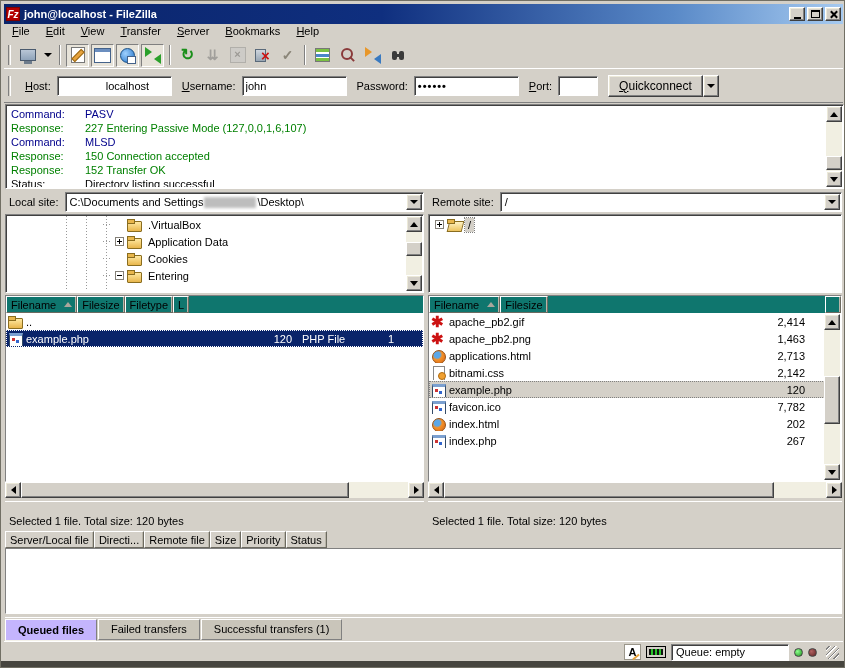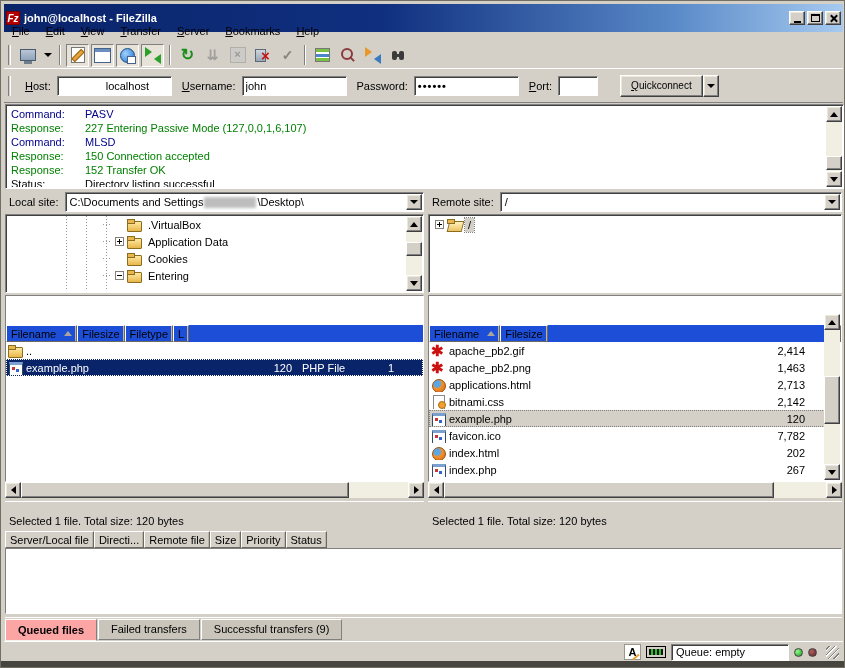--- a/index.html
+++ b/index.html
@@ -7,21 +7,21 @@
   #screen { position:relative; width:845px; height:668px; background:#D4D0C8; overflow:hidden;
             border:1px solid #716F64; }
   .fl { display:inline-block; }
   .fl::first-letter { text-decoration:underline; }
 
   
   .sunken { border:1px solid; border-color:#808080 #fff #fff #808080; box-shadow:inset 1px 1px 0 #404040; background:#fff; }
   .raised { border:1px solid; border-color:#fff #404040 #404040 #fff; box-shadow:inset -1px -1px 0 #808080, inset 1px 1px 0 #ECE9D8; background:#D4D0C8; }
 
   
-  #titlebar { position:absolute; left:3px; top:3px; width:839px; height:28px;
+  #titlebar { position:absolute; left:3px; top:3px; width:839px; height:20px;
     background:linear-gradient(90deg,#0A246A 0%,#0F2F7F 45%,#5A8AC8 80%,#A6CAF0 100%);
     display:flex; align-items:center; padding:0 2px; }
   .app-icon { width:14px; height:14px; background:#B40000; color:#fff; font-weight:bold; font-style:italic;
     font-size:10px; text-align:center; line-height:14px; border:1px solid #7d0000; margin-right:4px; }
   .win-title { color:#fff; font-weight:bold; flex:1; }
   .winbtn { width:16px; height:14px; margin-left:2px; display:flex; align-items:center; justify-content:center; position:relative; }
   .glyph-min { width:7px; height:2px; background:#000; margin-top:7px; }
   .glyph-max { width:9px; height:8px; border:1px solid #000; border-top:2px solid #000; }
   .glyph-x { position:relative; width:9px; height:9px; }
   .glyph-x::before,.glyph-x::after { content:""; position:absolute; left:4px; top:0; width:2px; height:9px; background:#000; }
@@ -65,21 +65,21 @@
   .tb[data-type="sync"]::before { content:""; border:5px solid transparent; border-left:7px solid #e8972a; margin-right:-4px; margin-top:-7px; }
   .tb[data-type="sync"]::after { content:""; border:5px solid transparent; border-right:7px solid #3a7ac0; margin-left:-4px; margin-top:7px; }
   .tb[data-type="find"]::before { content:""; width:5px; height:9px; background:#3a3a3a; border-radius:2px; box-shadow:7px 0 0 #3a3a3a; margin-right:7px; }
   .tb[data-type="find"]::after { content:""; position:absolute; width:5px; height:3px; background:#3a3a3a; top:10px; }
 
   
   #quickbar { position:absolute; left:3px; top:68px; width:839px; height:34px; display:flex; align-items:center;
     border-bottom:1px solid #808080; }
   .qc-label { margin:0 6px 0 10px; }
   .qc-input { height:20px; padding:2px 3px; font-size:11px; font-family:"Liberation Sans",sans-serif; }
-  .qc-btn { height:22px; padding:2px 10px; margin-left:22px; font-size:10px; font-family:"Liberation Sans",sans-serif; font-weight:normal; }
+  .qc-btn { height:22px; padding:2px 10px; margin-left:10px; font-size:12px; font-family:"Liberation Sans",sans-serif; font-weight:normal; }
   .qc-drop { width:16px; height:22px; display:inline-flex; align-items:center; justify-content:center; }
   .qc-drop::before { content:""; border:4px solid transparent; border-top:4px solid #000; margin-top:4px; }
 
   
   #logpane { position:absolute; left:4px; top:103px; width:839px; height:85px; }
   #loglines { position:absolute; inset:1px 17px 1px 1px; padding:1px 0 0 4px; overflow:hidden; background:#fff; }
   .log-line { display:flex; height:14px; line-height:14px; white-space:nowrap; }
   .log-label { width:74px; flex:none; }
   .log-line[data-kind="command"] { color:#00008B; }
   .log-line[data-kind="response"] { color:#008000; }
@@ -117,21 +117,21 @@
   .exp { width:9px; height:9px; background:#fff; border:1px solid #848078; position:relative; flex:none; }
   .exp::before { content:""; position:absolute; left:1px; top:3px; width:5px; height:1px; background:#000; }
   .exp[data-exp="plus"]::after { content:""; position:absolute; left:3px; top:1px; width:1px; height:5px; background:#000; }
   .exp[data-exp="none"] { visibility:hidden; }
   .tree-lbl { padding:1px 3px; }
   .tree-row[data-selected="true"] .tree-lbl { background:#D4D0C8; outline:1px dotted #808080; }
 
   
   .listwrap { position:absolute; left:0; top:104px; right:0; height:187px; background:#fff;
     border:1px solid; border-color:#808080 #fff #fff #808080; }
-  .listhdr { display:flex; height:17px; background:#1d4ed8;margin-top:29px; }
+  .listhdr { display:flex; height:17px; background:#0f766e; }
   .hcell { display:flex; align-items:center; padding:0 4px; border:1px solid; border-color:#fff #6c6a60 #6c6a60 #fff; box-shadow:inset -1px 0 0 #b8b4a8; overflow:hidden; white-space:nowrap; }
   .hcell[data-sorted="asc"]::after { content:""; border-left:4px solid transparent; border-right:4px solid transparent; border-bottom:5px solid #aaa69c; margin-left:8px; }
   .listbody { position:relative; }
   .frow { display:flex; align-items:center; height:17px; white-space:nowrap; }
   .frow[data-selected="true"].active-sel { background:#0A246A; color:#fff; outline:1px dotted #fff; outline-offset:-1px; }
   .frow[data-selected="true"].inactive-sel { background:#D4D0C8; outline:1px dotted #808080; outline-offset:-1px; }
   .cell { overflow:hidden; }
   .c-name { display:flex; align-items:center; gap:3px; padding-left:2px; }
   .c-lname { flex:0 0 210px; } .c-lsize { flex:0 0 82px; text-align:right; padding-right:6px; }
   .c-ltype { flex:0 0 90px; padding-left:4px; } .c-lmod { flex:1; }
@@ -155,21 +155,21 @@
   .pane-hsb { position:absolute; left:0; right:0; top:291px; height:16px; background:#F1EFE2; }
 
   
   #queuehdr { position:absolute; left:4px; top:530px; width:837px; height:17px; display:flex; background:#D4D0C8; }
   #queuebody { position:absolute; left:4px; top:547px; width:837px; height:66px; background:#fff;
     border:1px solid; border-color:#808080 #fff #fff #808080; }
 
   
   #tabs { position:absolute; left:4px; top:616px; width:837px; height:22px; border-top:1px solid #fff; display:flex; align-items:flex-start; padding-top:1px; }
   .tab { padding:3px 12px 4px; background:#C9C5BA; border:1px solid; border-color:#fff #808080 #808080 #fff; margin-right:1px; }
-  .tab[data-active="true"] { background:#fca5a5; font-weight:bold; border-bottom-color:#F4F2EA; padding-top:4px; }
+  .tab[data-active="true"] { background:#c4b5fd; font-weight:bold; border-bottom-color:#F4F2EA; padding-top:4px; }
 
   
   #statusbar { position:absolute; left:3px; top:640px; width:839px; height:21px; border-top:1px solid #fff;
     display:flex; align-items:center; justify-content:flex-end; gap:5px; padding-right:4px; }
   .tt-box { width:17px; height:16px; background:#fff; border:1px solid #9a968a; font-weight:bold; text-align:center; line-height:15px; position:relative; }
   .tt-box::after { content:""; position:absolute; right:0; bottom:1px; width:8px; height:2px; background:#E8A33D; transform:rotate(-40deg); }
   .speed-badge { width:20px; height:12px; background:#111; border:1px solid #000; padding:2px 2px;
     background-image:repeating-linear-gradient(90deg,#29c229 0 2px,#111 2px 4px); background-clip:content-box; }
   .queue-panel { width:118px; height:17px; line-height:15px; padding-left:4px; font-size:11px; }
   .led { width:9px; height:9px; border-radius:50%; border:1px solid #444; }
@@ -523,21 +523,21 @@
       <span class="hcell qcell">Size</span>
       <span class="hcell qcell">Priority</span>
       <span class="hcell qcell">Status</span>
     </div>
   <div id="queuebody"></div>
 
   <div id="tabs">
 
   <span class="tab" data-active="true">Queued files</span>
       <span class="tab" data-active="false">Failed transfers</span>
-      <span class="tab" data-active="false">Successful transfers (9)</span>
+      <span class="tab" data-active="false">Successful transfers (1)</span>
     </div>
 
   <div id="statusbar">
     <span class="tt-box">A</span>
     <span class="speed-badge"></span>
     <span class="queue-panel sunken">Queue: empty</span>
     <span class="led led-green"></span>
     <span class="led led-red"></span>
     <span class="grip"></span>
   </div>

